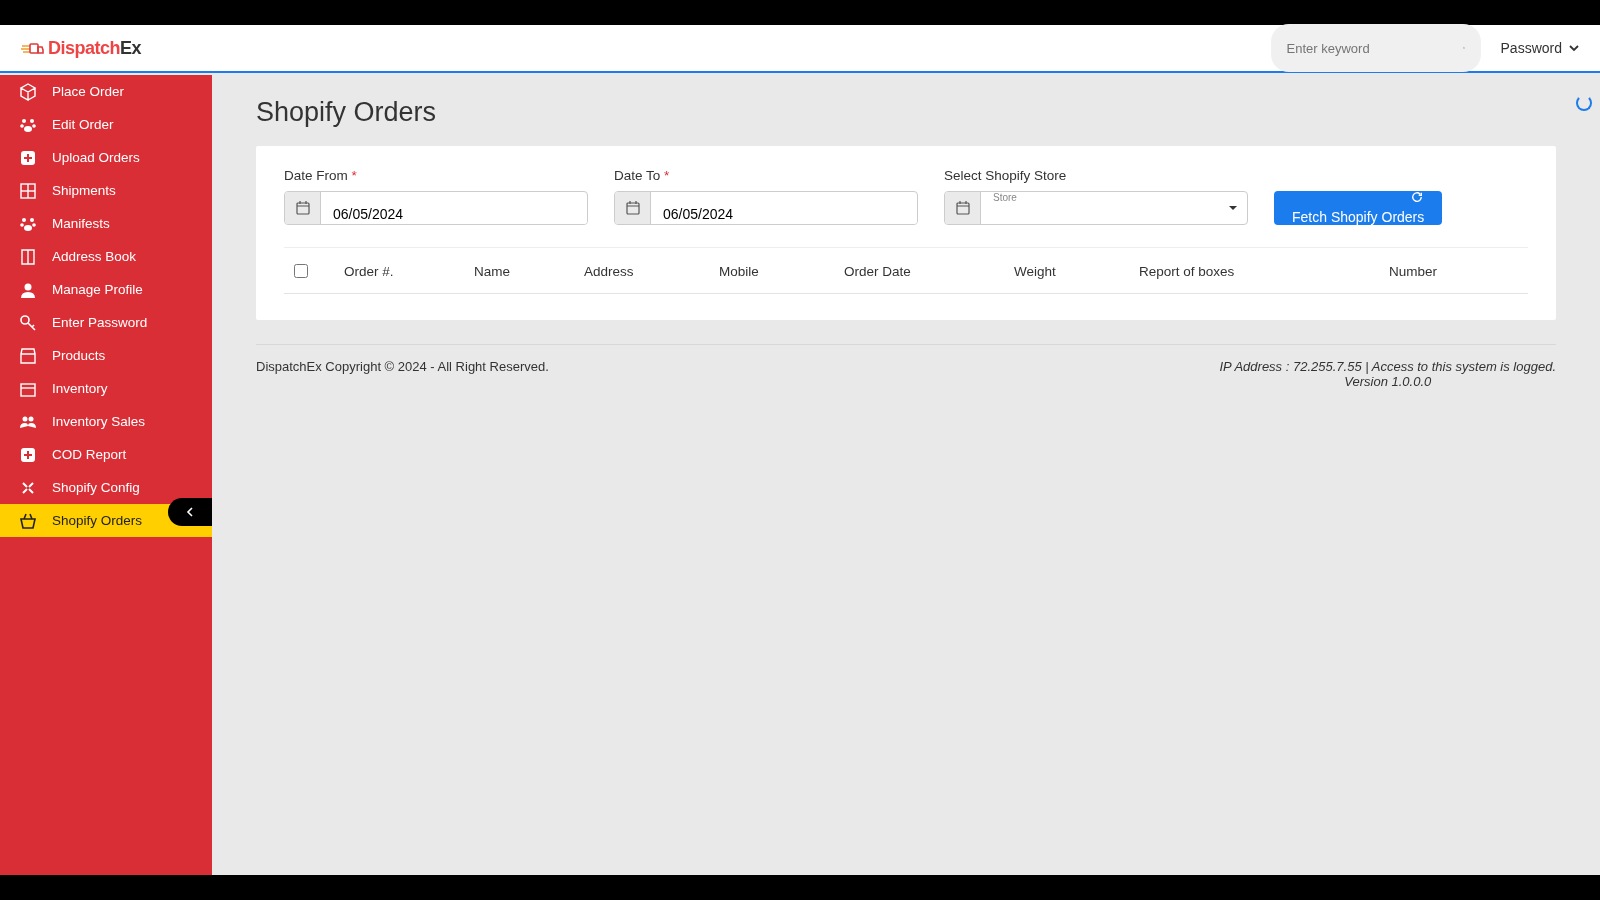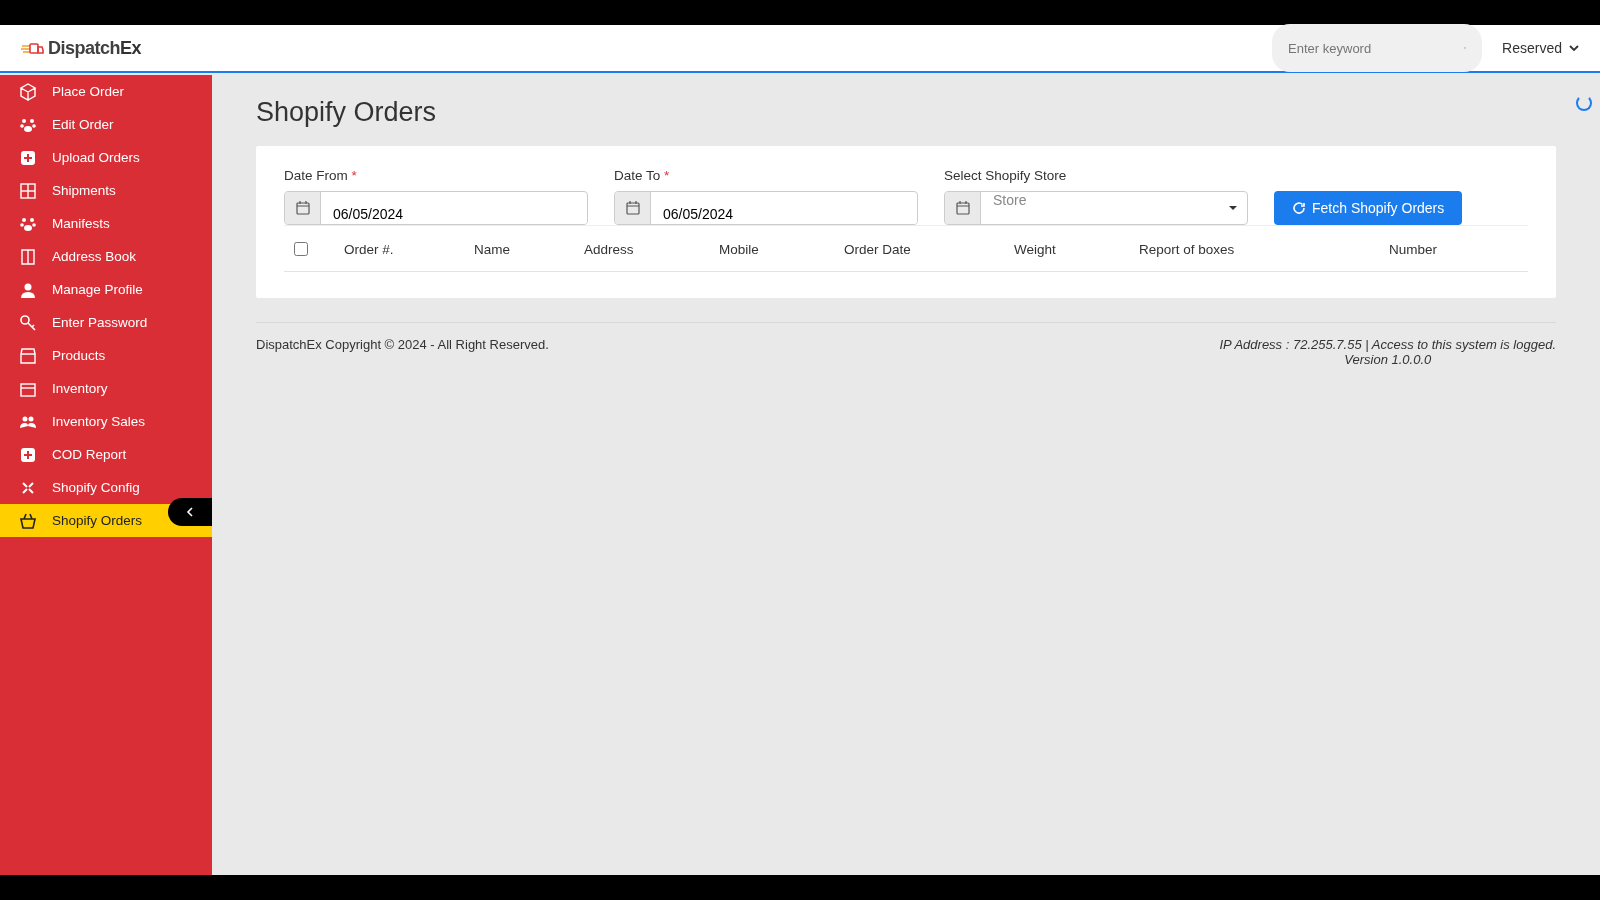--- a/index.html
+++ b/index.html
@@ -5,49 +5,49 @@
 * { box-sizing: border-box; margin: 0; padding: 0; }
 body { font-family: "Segoe UI", Arial, sans-serif; background: #000; width: 1600px; height: 900px; overflow: hidden; font-size: 14px; color: #333; }
 .letterbox-top, .letterbox-bottom { background: #000; width: 100%; height: 25px; }
 .app { background: #e9e9e9; width: 100%; height: 850px; position: relative; }
 
 
 .topbar { background: #fff; height: 48px; display: flex; align-items: center; padding: 0 20px; border-bottom: 2px solid #1b7ced; }
 .logo { display: flex; align-items: center; gap: 4px; }
 .logo-mark { width: 24px; height: 16px; position: relative; }
 .logo-text { font-weight: 700; font-size: 18px; letter-spacing: -0.5px; }
-.logo-text .d1 { color: #404040; text-align: center; }
+.logo-text .d1 { color: #ef4444; text-align: center; }
 .logo-text .d2 { color: #333; margin-top: 20px; }
 .topbar-right { margin-left: auto; display: flex; align-items: center; gap: 20px; }
 .search-wrap { background: #f0f0f0; border-radius: 18px; display: flex; align-items: center; padding: 0 16px; height: 48px; width: 210px; }
 .search-input { background: transparent; border: none; outline: none; flex: 1; font-size: 13px; color: #555; }
 .search-icon { width: 14px; height: 14px; }
 .user-menu { display: flex; align-items: center; gap: 6px; cursor: pointer; font-size: 14px; color: #333; }
 
 
 .sidebar { position: absolute; left: 0; top: 50px; width: 212px; height: 800px; background: #d92e36; }
 .nav-item { display: flex; align-items: center; gap: 14px; padding: 8px 18px; height: 33px; color: #fff; font-size: 13.5px; cursor: pointer; }
 .nav-item.active { background: #ffcf00; color: #222; }
 .nav-icon { width: 20px; height: 20px; display: flex; align-items: center; justify-content: center; flex-shrink: 0; }
 .collapse-btn { position: absolute; right: 0; top: 473px; width: 44px; height: 28px; background: #000; border-radius: 14px 0 0 14px; display: flex; align-items: center; justify-content: center; cursor: pointer; }
 
 
 .main { position: absolute; left: 212px; top: 50px; right: 0; bottom: 0; padding: 22px 44px; }
 .page-title { font-size: 27px; font-weight: 400; color: #333; margin-bottom: 18px; }
 .card { background: #fff; border-radius: 2px; padding: 22px 28px 26px; }
-.filters { display: flex; gap: 26px; align-items: flex-end; border-bottom: 1px solid #eee; margin-bottom: 4px; }
+.filters { display: flex; gap: 26px; align-items: flex-end; padding-bottom: 22px; border-bottom: 1px solid #eee; margin-bottom: 4px; }
 .field { display: flex; flex-direction: column; gap: 8px; }
 .field-label { font-size: 13.5px; color: #333; }
 .req { color: #d92e36; }
 .input-group { display: flex; height: 34px; border: 1px solid #ccc; border-radius: 4px; overflow: hidden; }
 .input-addon { width: 36px; background: #eaeaea; display: flex; align-items: center; justify-content: center; border-right: 1px solid #ccc; }
 .text-input { border: none; outline: none; padding: 0 12px; font-size: 14px; flex: 1; margin-top: 12px; }
-.select-input { border: none; outline: none; padding: 0 12px; font-size: 14px; flex: 1; color: #888; background: #fff; appearance: none; }
+.select-input { border: none; outline: none; padding: 0 12px; font-size: 10px; flex: 1; color: #888; background: #fff; appearance: none; }
 .select-caret { width: 28px; display: flex; align-items: center; justify-content: center; }
-.btn-primary { background: #1b7ced; color: #fff; border: none; border-radius: 4px; padding: 0 18px; height: 34px; font-size: 14px; cursor: pointer; display: flex; align-items: center; gap: 6px; }
+.btn-primary { background: #1b7ced; color: #fff; border: none; border-radius: 4px; padding: 0 18px; height: 34px; font-size: 14px; cursor: pointer; display: flex; align-items: flex-end; gap: 6px; flex-direction: column; }
 .table { width: 100%; }
 .thead { display: flex; padding: 12px 0; border-bottom: 1px solid #e3e3e3; font-size: 13.5px; color: #333; }
 .th-check { width: 60px; padding-left: 10px; }
 .th { font-weight: 400; }
 .footer { margin-top: 24px; border-top: 1px solid #d8d8d8; padding-top: 14px; display: flex; justify-content: space-between; font-size: 13px; color: #333; }
 .footer-right { text-align: center; font-style: italic; margin-left: 36px; }
 .spinner { position: absolute; top: 70px; right: 8px; width: 16px; height: 16px; border: 2px solid #1b7ced; border-top-color: transparent; border-radius: 50%; }
 
 input[type=checkbox] { width: 14px; height: 14px; }
 </style>
@@ -68,21 +68,21 @@
     </div>
     <div class="topbar-right">
       <div class="search-wrap">
         <input class="search-input" placeholder="Enter keyword" style="">
         <svg class="search-icon" viewBox="0 0 16 16">
             <circle cx="6.5" cy="6.5" r="4.5" fill="none" stroke="#333" stroke-width="1.6"></circle>
             <line x1="10" y1="10" x2="14" y2="14" stroke="#333" stroke-width="1.8"></line>
           </svg>
       </div>
       <div class="user-menu">
-        <span>Reserved</span>
+        <span>Password</span>
         <svg width="12" height="12" viewBox="0 0 12 12">
             <path d="M2 4 L6 8 L10 4" fill="none" stroke="#333" stroke-width="1.8"></path>
           </svg>
       </div>
     </div>
   </div>
 
   <div class="sidebar" id="sidebar">
       <div class="nav-item">
         <span class="nav-icon">

